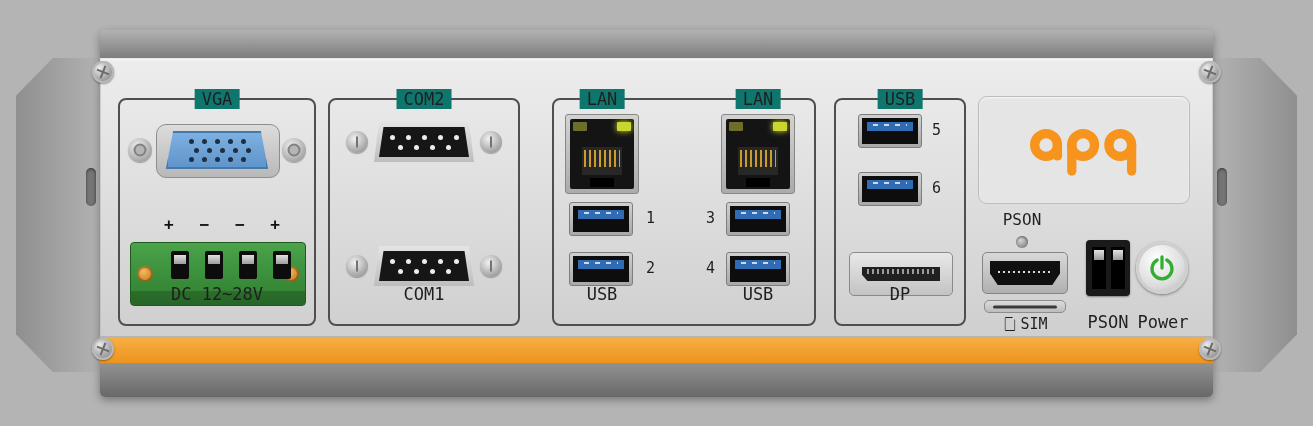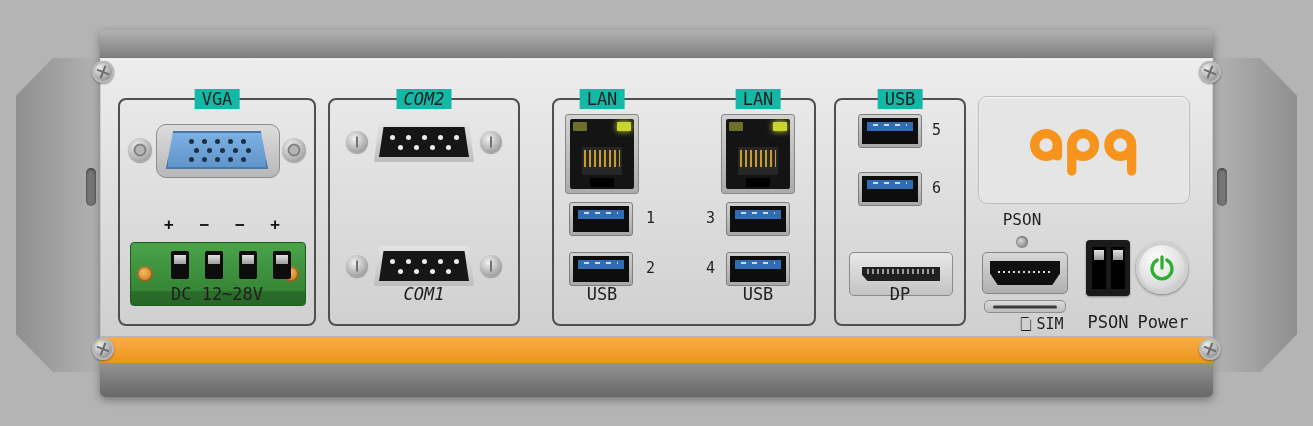--- a/index.html
+++ b/index.html
@@ -32,21 +32,21 @@
 
   .screw{position:absolute;width:22px;height:22px;border-radius:50%;
          background:radial-gradient(circle at 35% 32%,#ececec,#a2a2a2 58%,#6f6f6f);
          box-shadow:0 1px 2px rgba(0,0,0,.4), inset 0 0 0 2px #b9b9b9;}
   .screw::before,.screw::after{content:"";position:absolute;left:50%;top:50%;background:#6b6b6b;}
   .screw::before{width:13px;height:2px;transform:translate(-50%,-50%) rotate(22deg);}
   .screw::after{width:2px;height:13px;transform:translate(-50%,-50%) rotate(22deg);}
 
   
   .iobox{position:absolute;border:2px solid #4f4f4f;border-radius:8px;}
-  .chip{position:absolute;top:-11px;transform:translateX(-50%);background:#14b8a6;
+  .chip{position:absolute;top:-11px;transform:translateX(-50%);background:#0f766e;
         padding:0 7px;font-size:17px;line-height:20px;white-space:nowrap;}
   .blabel{position:absolute;bottom:20px;transform:translateX(-50%);font-size:17px;line-height:20px;white-space:nowrap;}
   .portnum{position:absolute;font-size:15px;line-height:18px;}
 
   
   .post{position:absolute;width:24px;height:24px;border-radius:50%;
         background:radial-gradient(circle at 40% 35%,#f2f2f2,#b7b7b7 55%,#868686);
         box-shadow:0 1px 1px rgba(0,0,0,.3);}
   .post::after{content:"";position:absolute;left:50%;top:50%;width:9px;height:9px;border-radius:50%;
                transform:translate(-50%,-50%);background:#b5b5b5;border:2px solid #818181;}
@@ -211,21 +211,21 @@
       <div class="dc-screw" style="right:6px;top:23px;"></div>
       <div class="dc-slot" style="left:40px;"></div>
       <div class="dc-slot" style="left:74px;"></div>
       <div class="dc-slot" style="left:108px;"></div>
       <div class="dc-slot" style="left:142px;"></div>
     </div>
 
     <span class="blabel" style="left:50%;">DC 12~28V</span>
   </div>
 
-  <div class="iobox" style="left:328px;top:98px;width:188px;height:224px;font-style:italic;">
+  <div class="iobox" style="left:328px;top:98px;width:188px;height:224px;">
     <span class="chip" style="left:50%;">COM2</span>
 
     <div class="hexpost" style="left:16px;top:31px;"></div>
     <div class="hexpost" style="left:150px;top:31px;"></div>
     <div class="db9-shell" style="left:44px;top:22px;width:100px;height:40px;">
       <div class="db9-in">
         <div class="db9row">
             <span class="pin"></span>
             <span class="pin"></span>
             <span class="pin"></span>
@@ -353,21 +353,21 @@
         <line x1="126.5" y1="27" x2="126.5" y2="58"></line>
     </svg>
   </div>
 
   <span style="position:absolute;left:1022px;top:210px;transform:translateX(-50%);font-size:16px;">PSON</span>
   <div class="hole-ind" style="left:1016px;top:236px;"></div>
   <div class="hdmi" style="left:982px;top:252px;width:84px;height:40px;">
     <div class="hdmi-in"></div>
   </div>
   <div class="sim" style="left:984px;top:300px;width:80px;height:11px;"></div>
-  <div class="simrow" style="left:1026px;top:315px;margin-left:16px;">
+  <div class="simrow" style="left:1026px;top:315px;">
     <span class="sim-icon"></span>
     <span>SIM</span>
   </div>
 
   <div class="pson" style="left:1086px;top:240px;width:44px;height:56px;">
     <div class="pson-slot"></div>
     <div class="pson-slot"></div>
   </div>
   <span style="position:absolute;left:1108px;top:312px;transform:translateX(-50%);font-size:17px;">PSON</span>
 

